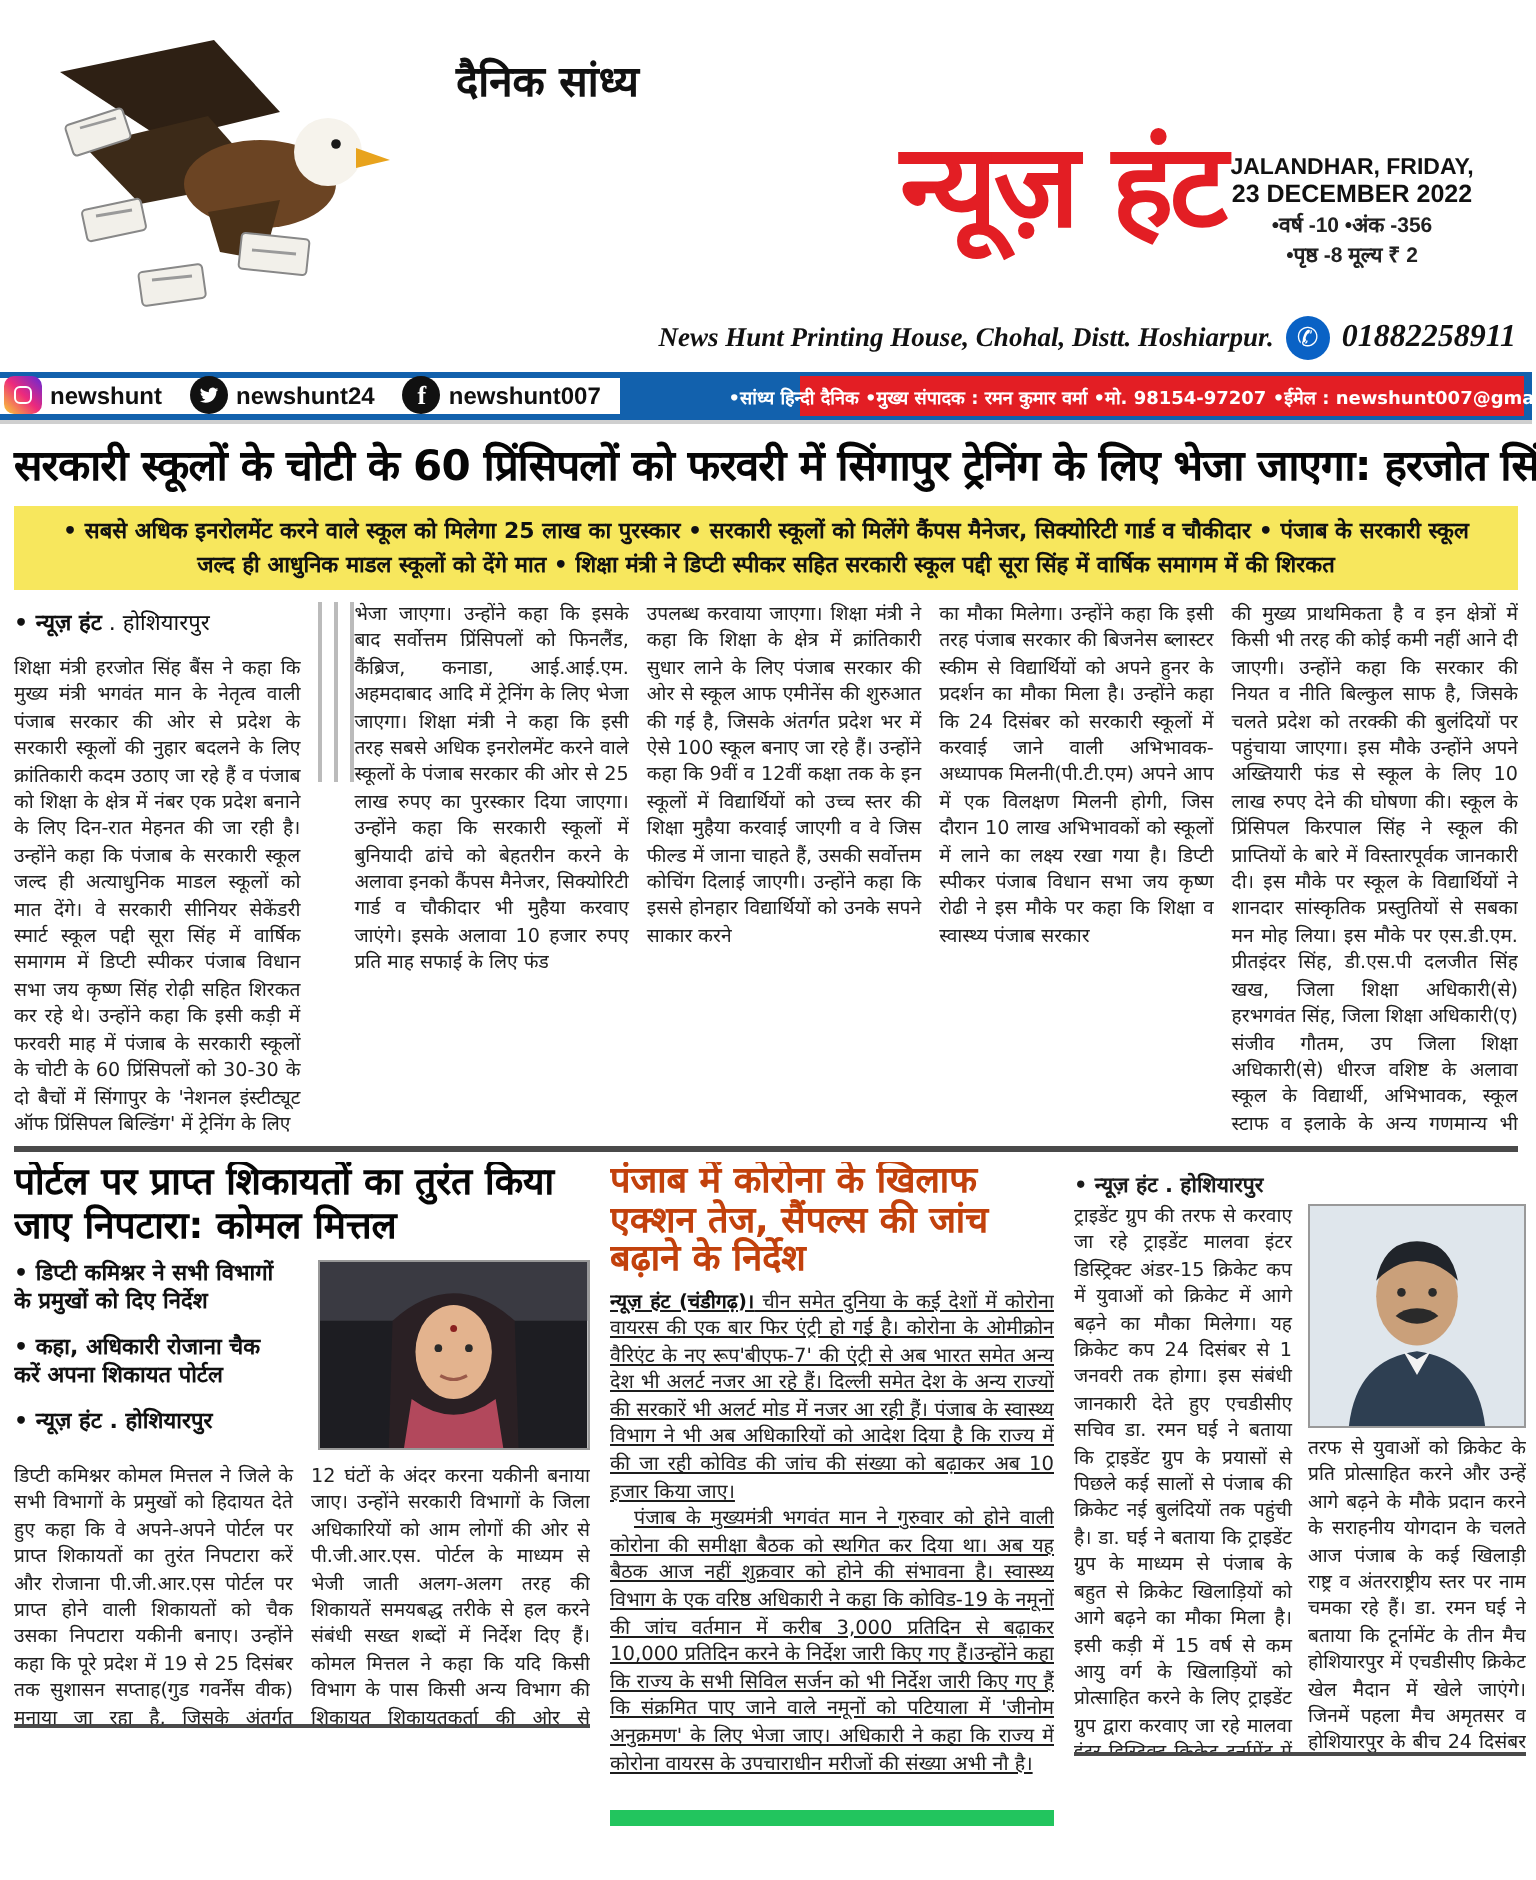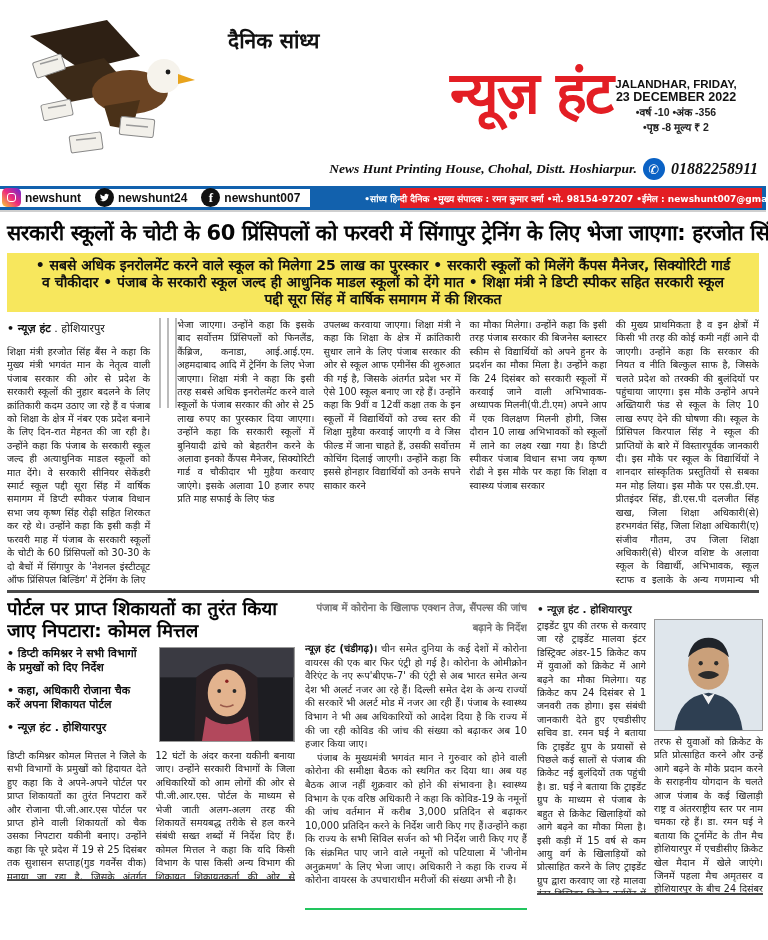--- a/index.html
+++ b/index.html
@@ -42,21 +42,21 @@
                  font-family:"Liberation Serif",serif; font-weight:700; font-size:13px; }
   .editor-box { position:absolute; right:4px; top:2px; bottom:2px; left:400px; background:#e31e24;
                 display:flex; align-items:center; justify-content:center; }
   .editor-box span { color:#fff; font-size:9px; font-weight:600; white-space:nowrap; }
 
   
   .lead { padding:4px 7px 0 7px; border-top:2px solid #cfcfcf; }
   .lead-headline { font-size:21px; font-weight:800; color:#060606; text-align:center;
                    white-space:nowrap; letter-spacing:-0.4px; line-height:34px; }
   .lead-sub { background:#f7e75d; margin-top:3px; padding:4px 24px; text-align:center;
-              font-size:14px; font-weight:700; line-height:17px; color:#111; }
+              font-size:11px; font-weight:700; line-height:17px; color:#111; }
   .lead-body { display:grid; grid-template-columns:repeat(5,1fr); gap:9px; margin-top:6px;
                height:266px; overflow:hidden; }
   .body-text { font-size:9.6px; line-height:13.4px; text-align:justify; color:#222; }
   .byline { font-size:11px; margin:2px 0 10px 0; color:#111; }
   .byline b { font-weight:800; }
   .lead-mid { grid-column:2/5; display:flex; flex-direction:row; }
   .photo-row { display:flex; gap:6px; height:90px; margin-bottom:7px; }
   .ph { flex:1; border:1px solid #bbb; }
   .ph1 { background:
       radial-gradient(ellipse 26px 52px at 16% 58%, #17222e 0 99%, transparent 100%),
@@ -91,22 +91,22 @@
 
   .la-head { font-size:18.5px; line-height:22px; font-weight:800; color:#060606; }
   .la-row { display:flex; gap:17px; margin-top:5px; }
   .la-left { width:47%; }
   .bullet { font-size:11px; line-height:14px; font-weight:700; margin-bottom:9px; color:#111; }
   .la-photo { flex:1; height:95px; border:1px solid #999; }
   .la-cols { display:flex; gap:9px; margin-top:5px; height:132px; overflow:hidden;
              border-bottom:2px solid #4a4a4a; padding-bottom:4px; }
   .la-col { width:50%; }
 
-  .ma-head { font-size:10px; line-height:19.5px; font-weight:800; text-align:right; color:#737373; }
-  .ma-body { margin-top:5px; height:268px; overflow:hidden; border-bottom:2px solid #22c55e; }
+  .ma-head { font-size:18px; line-height:19.5px; font-weight:800; text-align:left; color:#c2410c; }
+  .ma-body { margin-top:5px; height:268px; overflow:hidden; border-bottom:8px solid #22c55e;text-decoration:underline; }
   .ma-body p { font-size:9.8px; line-height:13.6px; text-align:justify; color:#222; }
   .ma-body p + p { text-indent:12px; }
   .dateline { font-weight:800; color:#111; }
 
   .ra-head { font-size:16px; line-height:20.5px; font-weight:800; text-align:center; color:#060606; }
   .ra-byline { font-size:10.5px; font-weight:700; margin:4px 0 3px 0; }
   .ra-cols { display:flex; gap:8px; height:276px; overflow:hidden; border-bottom:2px solid #4a4a4a; }
   .ra-col { width:50%; }
   .ra-photo { width:100%; height:112px; border:1px solid #999; margin-bottom:4px; }
 </style>

